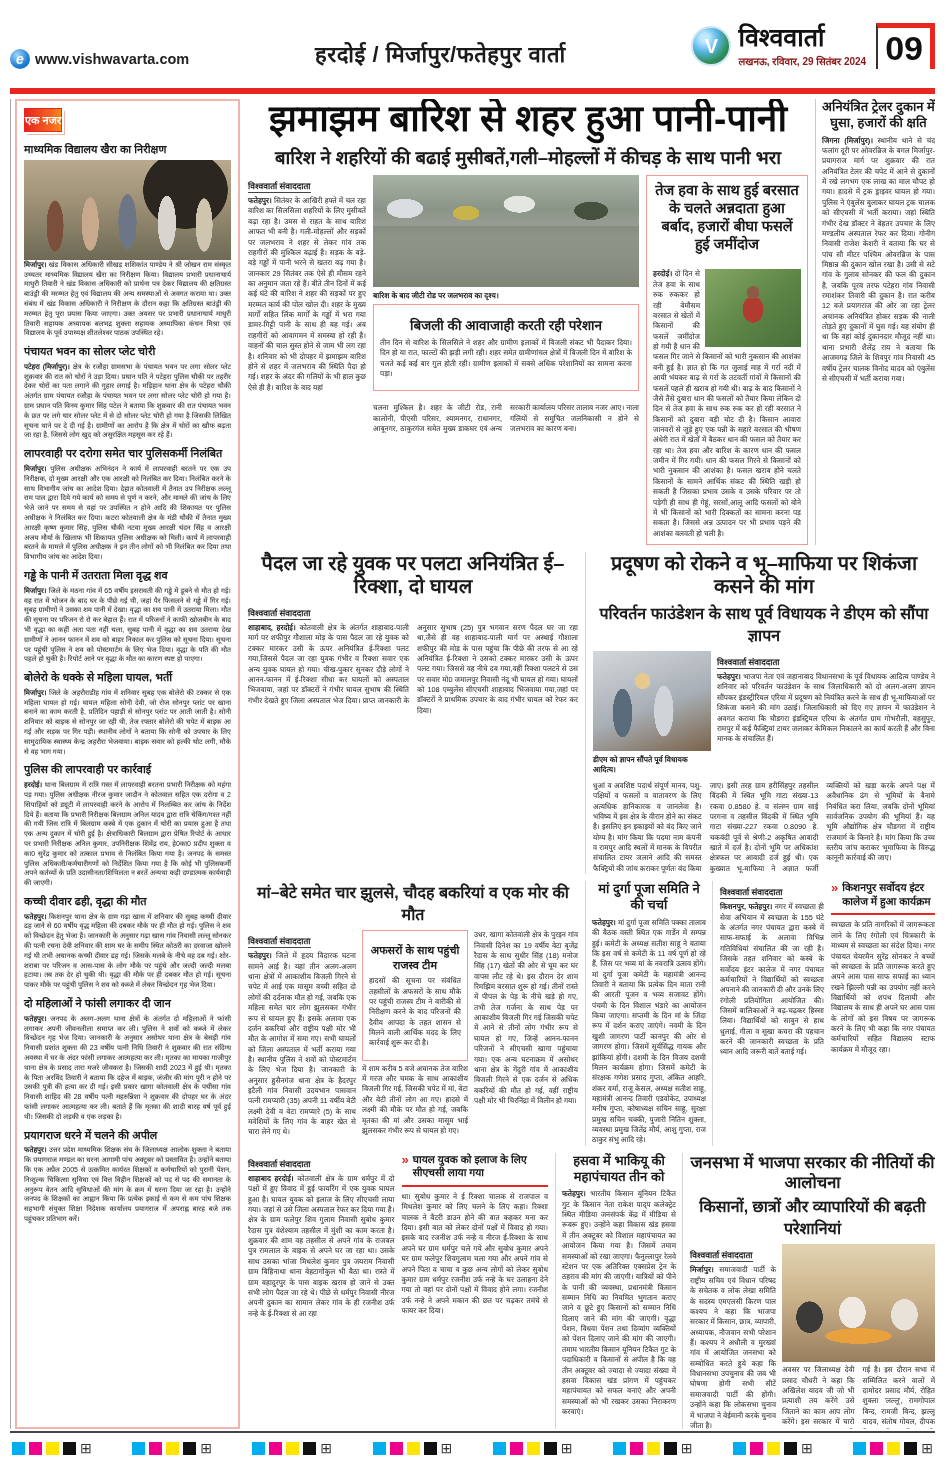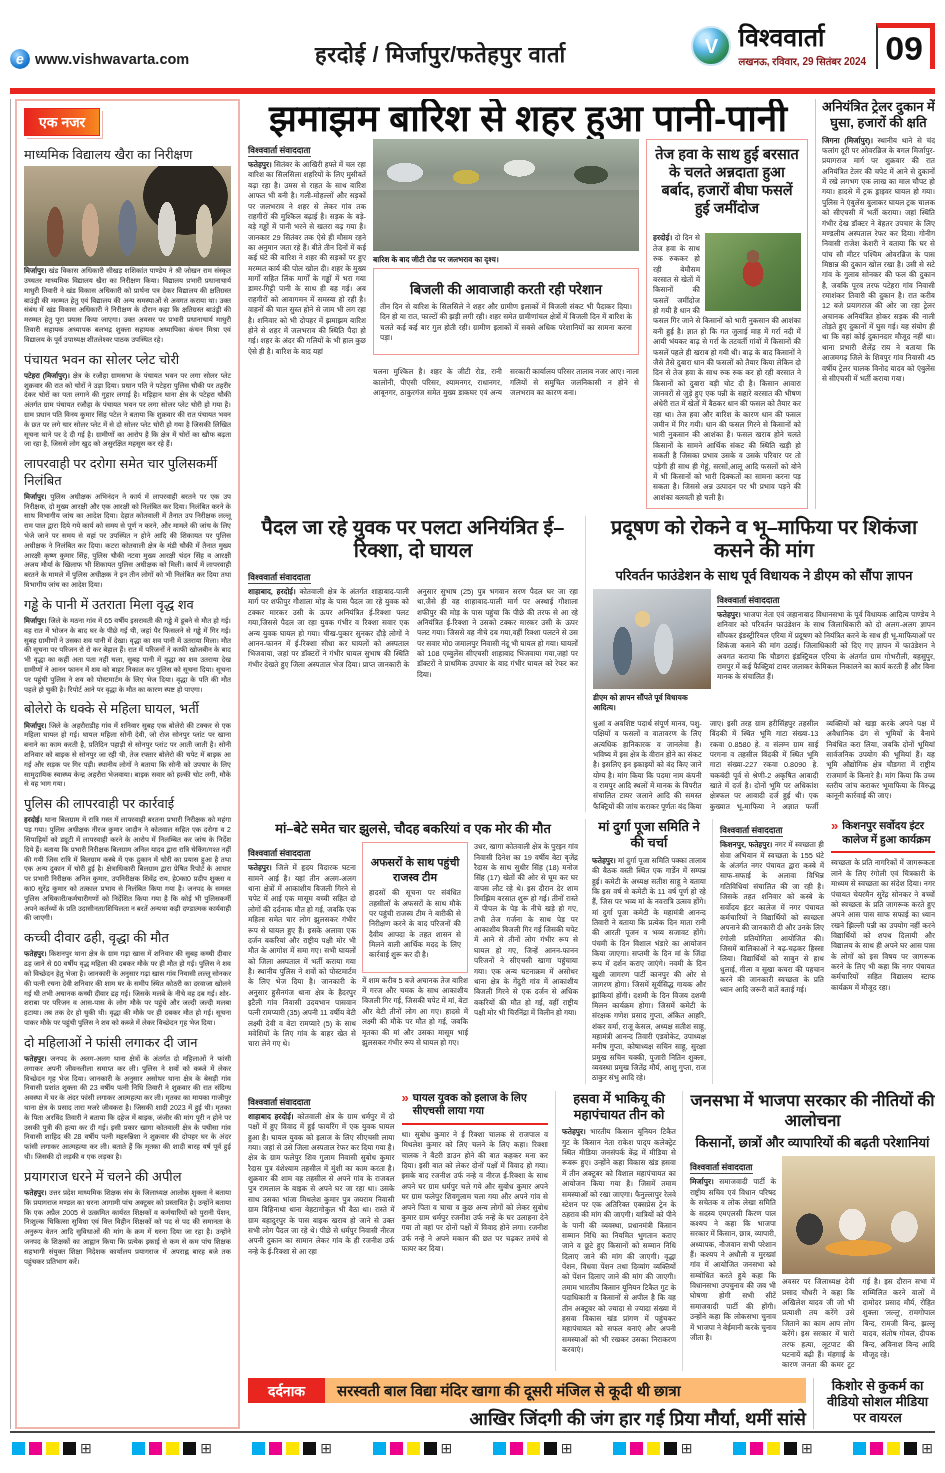--- a/index.html
+++ b/index.html
@@ -28,32 +28,32 @@
 .byline{font-weight:bold;font-size:8.5px;border-bottom:1px solid #444;display:inline-block;margin-bottom:3px;padding-bottom:1px}
 .bt{font-size:7.3px;line-height:1.42;text-align:justify;color:#222}
 .bt b{font-size:7.4px}
 .c2{columns:2;column-gap:8px}
 .c3{columns:3;column-gap:8px}
 .h-xl{font-size:37px;font-weight:800;text-align:center;line-height:1.08;color:#0d0d0d}
 .h-sub{font-size:18.5px;font-weight:bold;text-align:center;margin:5px 0 6px}
 .h-l{font-size:20px;font-weight:800;text-align:center;line-height:1.15;margin-bottom:4px}
 .h-m{font-size:16.5px;font-weight:800;text-align:center;line-height:1.2;margin-bottom:3px}
 .h-s{font-size:13px;font-weight:800;text-align:center;line-height:1.25;margin-bottom:4px}
-.h-sub2{font-size:13px;font-weight:bold;text-align:center;margin-bottom:5px}
-.sh{font-size:13px;font-weight:400;margin:7px 0 3px;line-height:1.25}
+.h-sub2{font-size:16px;font-weight:bold;text-align:center;margin-bottom:5px}
+.sh{font-size:11px;font-weight:700;margin:7px 0 3px;line-height:1.25}
 .sb{font-size:7px;line-height:1.4;text-align:justify;color:#222}
 .caption{font-size:7.5px;font-weight:bold;margin:3px 0 4px}
 
 .pinkbox{border:1.5px solid #f29a96;padding:11px 6px;background:#fff}
 .boxhead{font-size:13.5px;font-weight:800;text-align:center;margin-bottom:4px}
 .pull{display:flex;gap:4px;border-bottom:2px solid #e8251f;padding-bottom:5px;margin-bottom:5px}
 .pull .chev{color:#e8251f;font-weight:800;font-size:13px;line-height:1}
 .pull .pt{font-size:10.5px;font-weight:bold;line-height:1.3}
 
-.tab{background:linear-gradient(90deg,#e8251f,#f4661f 75%,#f78a1e);color:#fff;font-weight:800;font-size:14px;padding:3px 14px 4px;display:inline-block;border:1px solid #e8251f;box-shadow:2px 2px 0 #fff,3px 3px 0 #f0b6ae;margin-bottom:4px}
+.tab{background:linear-gradient(90deg,#e8251f,#f4661f 75%,#f78a1e);color:#fff;font-weight:800;font-size:11px;padding:3px 0 4px;display:inline-block;border:1px solid #e8251f;box-shadow:2px 2px 0 #fff,3px 3px 0 #f0b6ae;margin-bottom:4px}
 
 .ph{width:100%;position:relative;overflow:hidden}
 .ph-people{height:100px;background:linear-gradient(180deg,#b9a98e 0%,#9b8f74 45%,#6e6a55 100%);}
 .ph-people:before{content:"";position:absolute;inset:0;background:radial-gradient(ellipse 14px 42px at 15% 66%,#7b4f3a 60%,transparent 61%),radial-gradient(ellipse 14px 44px at 32% 64%,#c8a98d 60%,transparent 61%),radial-gradient(ellipse 15px 46px at 50% 62%,#6d7687 60%,transparent 61%),radial-gradient(ellipse 15px 45px at 69% 63%,#d8d5cf 60%,transparent 61%),radial-gradient(ellipse 14px 44px at 87% 65%,#cfc4ae 60%,transparent 61%),radial-gradient(ellipse 60px 55px at 78% 30%,#2c2620 70%,transparent 71%)}
 .ph-flood{height:112px;background:linear-gradient(180deg,#a7b3a4 0%,#8b9488 30%,#9fa399 55%,#7d8577 100%)}
 .ph-flood:before{content:"";position:absolute;inset:0;background:radial-gradient(ellipse 30px 16px at 12% 30%,#d9dde0 60%,transparent 61%),radial-gradient(ellipse 26px 14px at 55% 26%,#e4e6e2 60%,transparent 61%),radial-gradient(ellipse 28px 15px at 82% 32%,#46503e 60%,transparent 61%),radial-gradient(ellipse 22px 12px at 35% 34%,#c8b44a 60%,transparent 61%),linear-gradient(180deg,transparent 45%,rgba(120,130,115,.55) 46%,transparent 100%)}
 .ph-farm{height:95px;background:linear-gradient(140deg,#85a765 0%,#5c8446 55%,#49703a 100%)}
 .ph-farm:before{content:"";position:absolute;inset:0;background:radial-gradient(circle 9px at 50% 30%,#8d5a43 70%,transparent 71%),radial-gradient(ellipse 16px 20px at 50% 52%,#b23b30 65%,transparent 66%)}
 .ph-office{height:100px;background:linear-gradient(160deg,#d4d8db 0%,#a7aeb5 55%,#7a6248 100%)}
 .ph-office:before{content:"";position:absolute;inset:0;background:radial-gradient(ellipse 16px 40px at 25% 62%,#5a6b7c 60%,transparent 61%),radial-gradient(ellipse 16px 42px at 60% 60%,#cfd4d8 60%,transparent 61%),radial-gradient(circle 12px at 42% 30%,#e6c98f 65%,transparent 66%)}
@@ -140,20 +140,21 @@
 
       <h3 class="sh">प्रयागराज धरने में चलने की अपील</h3>
       <p class="sb"><b>फतेहपुर।</b> <span>उत्तर प्रदेश माध्यमिक शिक्षक संघ के जिलाध्यक्ष आलोक शुक्ला ने बताया कि प्रयागराज मण्डल का धरना आगामी पांच अक्टूबर को प्रस्तावित है। उन्होंने बताया कि एक अप्रैल 2005 से उत्क्रमित कार्यरत शिक्षकों व कर्मचारियों को पुरानी पेंशन, निःशुल्क चिकित्सा सुविधा एवं वित्त विहीन शिक्षकों को पद से पद की समानता के अनुरूप वेतन आदि सुविधाओं की मांग के क्रम में धरना दिया जा रहा है। उन्होंने जनपद के शिक्षकों का आह्वान किया कि प्रत्येक इकाई से कम से कम पांच शिक्षक सहभागी संयुक्त शिक्षा निदेशक कार्यालय प्रयागराज में अपराह्न बारह बजे तक पहुंचकर प्रतिभाग करें।</span></p>
     </aside>
 
     <main>
 
       <div class="band">
         <div style="flex:1;min-width:0">
           <h1 class="h-xl">झमाझम बारिश से शहर हुआ पानी-पानी</h1>
+          <div class="h-sub">बारिश ने शहरियों की बढाई मुसीबतें,गली–मोहल्लों में कीचड़ के साथ पानी भरा</div>
           <div class="lead-row">
             <div class="lead-c1">
               <span class="byline">विश्ववार्ता संवाददाता</span>
               <p class="bt"><b>फतेहपुर।</b> <span>सितंबर के आखिरी हफ्ते में चल रहा बारिश का सिलसिला शहरियों के लिए मुसीबतें बढ़ा रहा है। उमस से राहत के साथ बारिश आफत भी बनी है। गली-मोहल्लों और सड़कों पर जलभराव ने शहर से लेकर गांव तक राहगीरों की मुश्किल बढ़ाई है। सड़क के बड़े-बड़े गड्ढों में पानी भरने से खतरा बढ़ गया है। जानकार 29 सितंबर तक ऐसे ही मौसम रहने का अनुमान जता रहे हैं। बीते तीन दिनों में कई कई घंटे की बारिश ने शहर की सड़कों पर हुए मरम्मत कार्य की पोल खोल दी। शहर के मुख्य मार्गों सहित लिंक मार्गों के गड्ढों में भरा गया डामर-गिट्टी पानी के साथ ही बह गई। अब राहगीरों को आवागमन में समस्या हो रही है। वाहनों की चाल सुस्त होने से जाम भी लग रहा है। शनिवार को भी दोपहर में झमाझम बारिश होने से शहर में जलभराव की स्थिति पैदा हो गई। शहर के अंदर की गलियों के भी हाल कुछ ऐसे ही है। बारिश के बाद यहां</span></p>
             </div>
             <div class="lead-mid">
               <div class="ph ph-flood"></div>
               <div class="caption">बारिश के बाद जीटी रोड पर जलभराव का दृश्य।</div>
               <div class="pinkbox">
                 <div class="boxhead">बिजली की आवाजाही करती रही परेशान</div>

